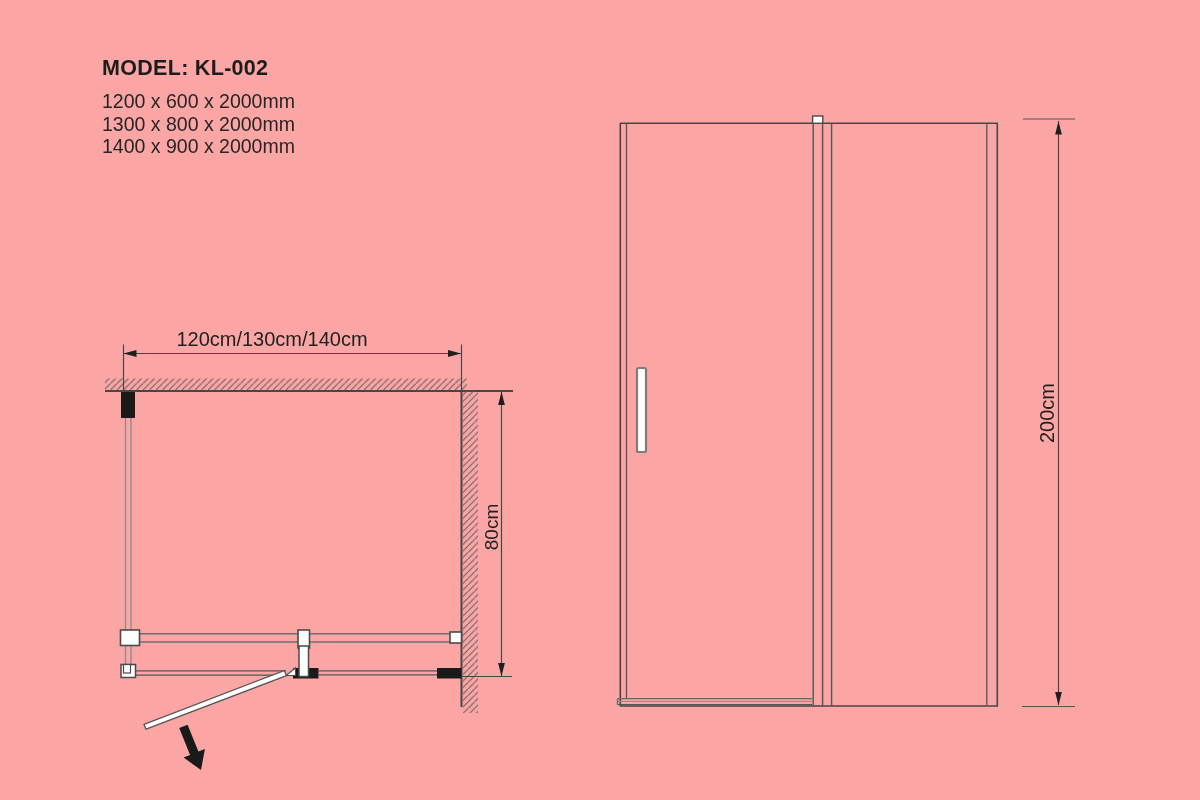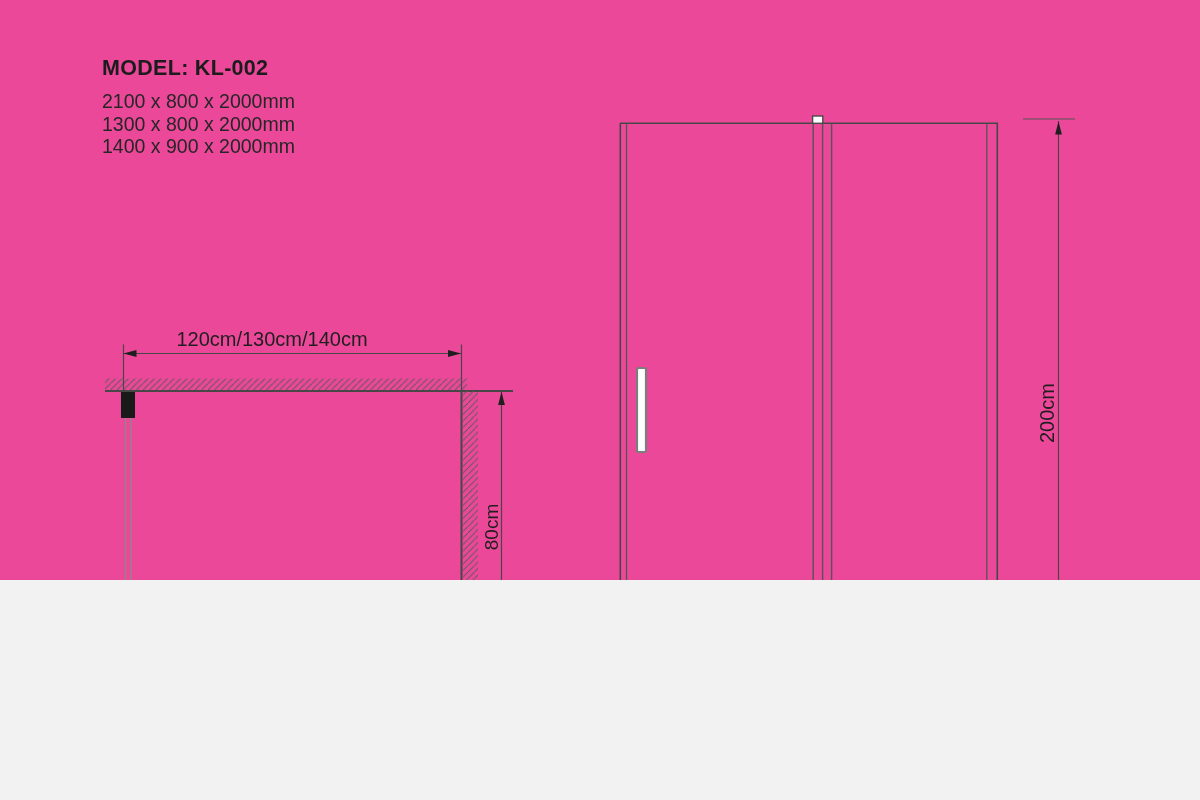--- a/index.html
+++ b/index.html
@@ -1,33 +1,33 @@
 <!DOCTYPE html>
 <html><head>
 <meta charset="utf-8">
 <style>
   html,body{margin:0;padding:0;background:#f2f2f2;}
   .canvas{
-    position:relative;width:1200px;height:580px;background:#ec4899;
+    position:relative;width:1200px;height:800px;background:#fca5a5;
     font-family:"Liberation Sans", sans-serif;overflow:hidden;
   }
   .title-block{position:absolute;left:102px;top:56px;color:#1c1c1c;}
   .model-title{font-size:21.5px;font-weight:bold;letter-spacing:0.3px;margin:0 0 9px 0;}
   .size-line{font-size:19.5px;font-weight:400;line-height:22.7px;color:#262626;}
   svg{position:absolute;left:0;top:0;}
   svg text{font-family:"Liberation Sans", sans-serif;fill:#1f1f1f;}
 </style>
 </head>
 <body>
 
 <div class="canvas">
 
   <div class="title-block">
     <div class="model-title">MODEL: KL-002</div>
-    <div class="size-line">2100 x 800 x 2000mm</div>
+    <div class="size-line">1200 x 600 x 2000mm</div>
     <div class="size-line">1300 x 800 x 2000mm</div>
     <div class="size-line">1400 x 900 x 2000mm</div>
   </div>
 
   <svg width="1200" height="800" viewBox="0 0 1200 800">
     <defs>
       <pattern id="hatch" width="6.5" height="6.5" patternUnits="userSpaceOnUse">
         <line x1="0" y1="6.5" x2="6.5" y2="0" stroke="#5a5a5a" stroke-width="1"></line>
       </pattern>
     </defs>

